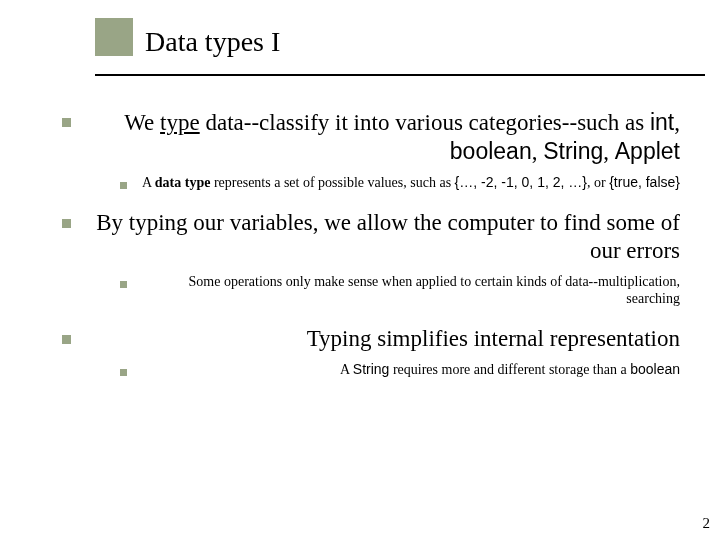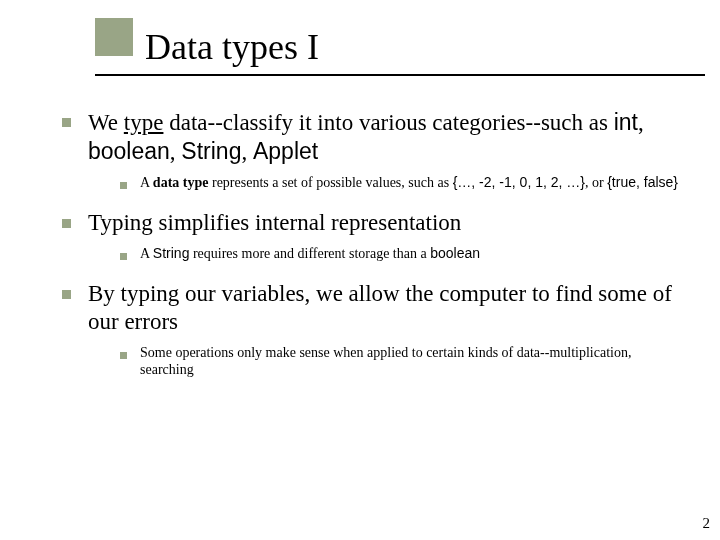--- a/index.html
+++ b/index.html
@@ -36,41 +36,42 @@
     left: 55px;
     top: 56px;
     width: 610px;
     height: 2px;
     background: #000;
   }
   .title-text {
     position: absolute;
     left: 105px;
     top: 8px;
-    font-size: 36px;
+    font-size: 28px;
     font-weight: normal;
     white-space: nowrap;
   }
   .body {
     position: absolute;
     left: 60px;
     top: 108px;
     width: 620px;
     font-size: 23px;
     line-height: 1.22;
   }
   ul.l1 {
     list-style: none;
     padding: 0;
     margin: 0;
   }
   ul.l1 > li {
     position: relative;
     padding-left: 28px;
     margin-bottom: 18px;
+    text-align: right;
   }
   ul.l1 > li::before {
     content: "";
     position: absolute;
     left: 2px;
     top: 10px;
     width: 9px;
     height: 9px;
     background: #99a586;
   }
@@ -124,33 +125,33 @@
       <li>
         <span>We </span><span style="text-decoration: underline;">type</span><span> data--classify it into various categories--such as </span><span class="code">int</span><span>, </span><span class="code">boolean</span><span>, </span><span class="code">String</span><span>, </span><span class="code">Applet</span>
         <ul class="l2">
           <li>
             <span>A </span><b>data type</b><span> represents a set of possible values, such as </span><span class="code">{…, </span><span class="code">-2</span><span class="code">, </span><span class="code">-1</span><span class="code">, </span><span class="code">0</span><span class="code">, </span><span class="code">1</span><span class="code">, </span><span class="code">2</span><span class="code">, …}</span><span>, or </span><span class="code">{</span><span class="code">true</span><span class="code">, </span><span class="code">false</span><span class="code">}</span>
           </li>
         </ul>
       </li>
 
       <li>
-        <span>Typing simplifies internal representation</span>
+        <span>By typing our variables, we allow the computer to find some of our errors</span>
         <ul class="l2">
           <li>
-            <span>A </span><span class="code">String</span><span> requires more and different storage than a </span><span class="code">boolean</span>
+            <span>Some operations only make sense when applied to certain kinds of data--multiplication, searching</span>
           </li>
         </ul>
       </li>
 
       <li>
-        <span>By typing our variables, we allow the computer to find some of our errors</span>
+        <span>Typing simplifies internal representation</span>
         <ul class="l2">
           <li>
-            <span>Some operations only make sense when applied to certain kinds of data--multiplication, searching</span>
+            <span>A </span><span class="code">String</span><span> requires more and different storage than a </span><span class="code">boolean</span>
           </li>
         </ul>
       </li>
 
     </ul>
   </div>
 
   <div class="page-num">2</div>
 </div>
 

